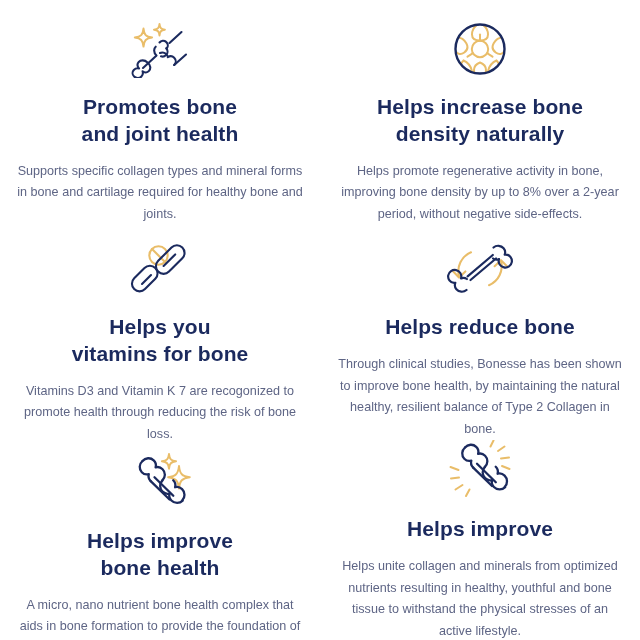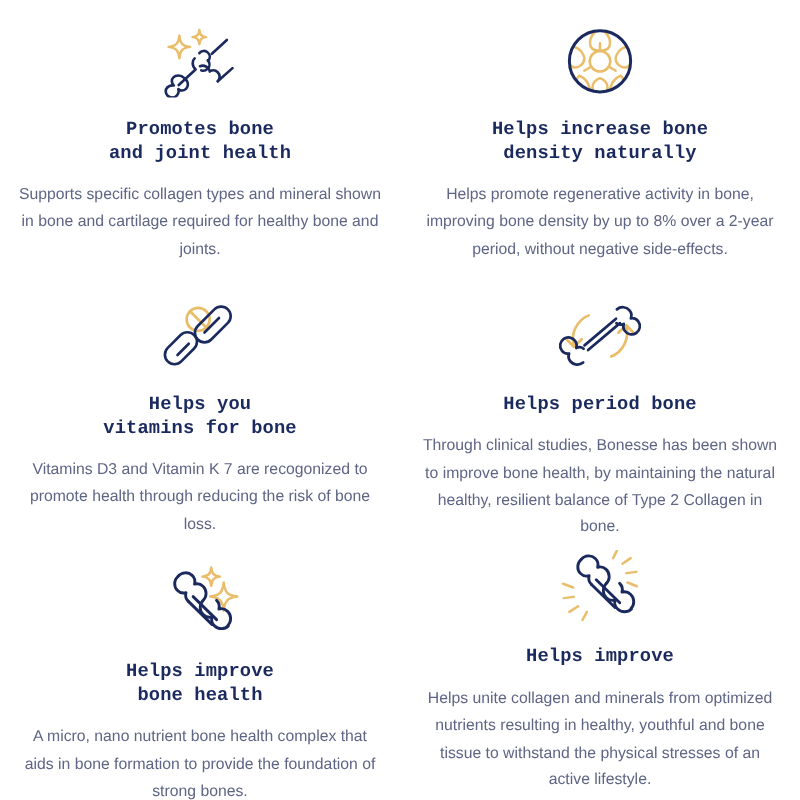--- a/index.html
+++ b/index.html
@@ -40,23 +40,23 @@
   .card-icon {
     height: 62px;
     display: flex;
     align-items: center;
     justify-content: center;
     margin-bottom: 14px;
   }
   .card-icon svg { display: block; }
 
   .card-title {
-    font-family: Liberation Mono, monospace;
+    font-family: Liberation Sans, sans-serif;
     font-weight: bold;
-    font-size: 15px;
+    font-size: 21px;
     line-height: 1.28;
     color: #1b2a5e;
     letter-spacing: 0.1px;
     margin-bottom: 13px;
   }
 
   .card-body {
     font-family: "Liberation Sans", sans-serif;
     font-size: 12.6px;
     line-height: 1.72;
@@ -86,21 +86,21 @@
         <g stroke="#e9bd69" stroke-width="2.0" stroke-linecap="round" stroke-linejoin="round" fill="none">
           <path d="M14.5 8.5 c0.6 6.4 2.4 8.3 8.6 9.0 c-6.2 0.9 -8.0 2.8 -8.6 9.1 c-0.7 -6.3 -2.5 -8.2 -8.7 -9.1 c6.2 -0.7 8.0 -2.6 8.7 -9.0 Z"></path>
           <path d="M30.5 4.0 c0.4 4.0 1.5 5.2 5.4 5.7 c-3.9 0.5 -5.0 1.7 -5.4 5.7 c-0.4 -4.0 -1.6 -5.2 -5.5 -5.7 c3.9 -0.5 5.1 -1.7 5.5 -5.7 Z"></path>
         </g>
       </svg>
     </div>
     <div class="card-title">
       <div>Promotes bone</div>
       <div>and joint health</div>
     </div>
-    <div class="card-body">Supports specific collagen types and mineral shown in bone and cartilage required for healthy bone and joints.</div>
+    <div class="card-body">Supports specific collagen types and mineral forms in bone and cartilage required for healthy bone and joints.</div>
   </div>
 
   <div class="benefit-card pos-r1c2">
     <div class="card-icon">
       <svg width="58" height="58" viewBox="0 0 58 58" fill="none">
         <defs>
           <clipPath id="densityClip">
               <circle cx="29" cy="29" r="24"></circle>
             </clipPath>
         </defs>
@@ -159,21 +159,21 @@
         </g>
         <g stroke="#1b2a5e" stroke-width="2.2" fill="none" stroke-linecap="round" stroke-linejoin="round">
           <path d="M46.5 7.5 c3.0 -2.6 7.6 -2.2 10.1 0.8 c1.6 1.9 1.9 4.3 1.1 6.4 c2.2 -0.4 4.5 0.5 5.9 2.4 c2.2 3.0 1.5 7.2 -1.6 9.3 c-3.1 2.1 -7.3 1.2 -9.3 -1.9 c-1.1 -1.7 -1.3 -3.7 -0.7 -5.4 c-1.9 0.9 -4.2 0.7 -5.9 -0.6"></path>
           <path d="M49.0 18.5 L23.5 40.0"></path>
           <path d="M45.8 15.0 L20.6 36.3"></path>
           <path d="M19.5 50.0 c-3.0 2.6 -7.6 2.2 -10.1 -0.8 c-1.6 -1.9 -1.9 -4.3 -1.1 -6.4 c-2.2 0.4 -4.5 -0.5 -5.9 -2.4 c-2.2 -3.0 -1.5 -7.2 1.6 -9.3 c3.1 -2.1 7.3 -1.2 9.3 1.9 c1.1 1.7 1.3 3.7 0.7 5.4 c1.9 -0.9 4.2 -0.7 5.9 0.6"></path>
         </g>
       </svg>
     </div>
     <div class="card-title">
-      <div>Helps period bone</div>
+      <div>Helps reduce bone</div>
     </div>
     <div class="card-body">Through clinical studies, Bonesse has been shown to improve bone health, by maintaining the natural healthy, resilient balance of Type 2 Collagen in bone.</div>
   </div>
 
   <div class="benefit-card pos-r3c1">
     <div class="card-icon">
       <svg width="64" height="62" viewBox="0 0 64 62" fill="none">
         <g stroke="#e9bd69" stroke-width="2.0" fill="none" stroke-linecap="round" stroke-linejoin="round">
           <path d="M41.0 2.0 c0.5 5.2 2.0 6.7 7.0 7.3 c-5.0 0.7 -6.5 2.2 -7.0 7.4 c-0.6 -5.2 -2.1 -6.7 -7.1 -7.4 c5.0 -0.6 6.5 -2.1 7.1 -7.3 Z"></path>
           <path d="M51.0 14.0 c0.8 8.0 3.1 10.3 10.8 11.2 c-7.7 1.1 -10.0 3.4 -10.8 11.4 c-0.9 -8.0 -3.2 -10.3 -10.9 -11.4 c7.7 -0.9 10.0 -3.2 10.9 -11.2 Z"></path>

